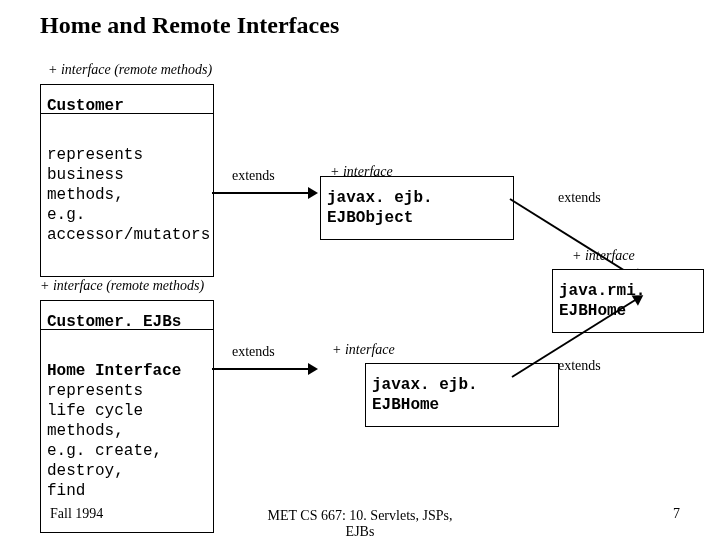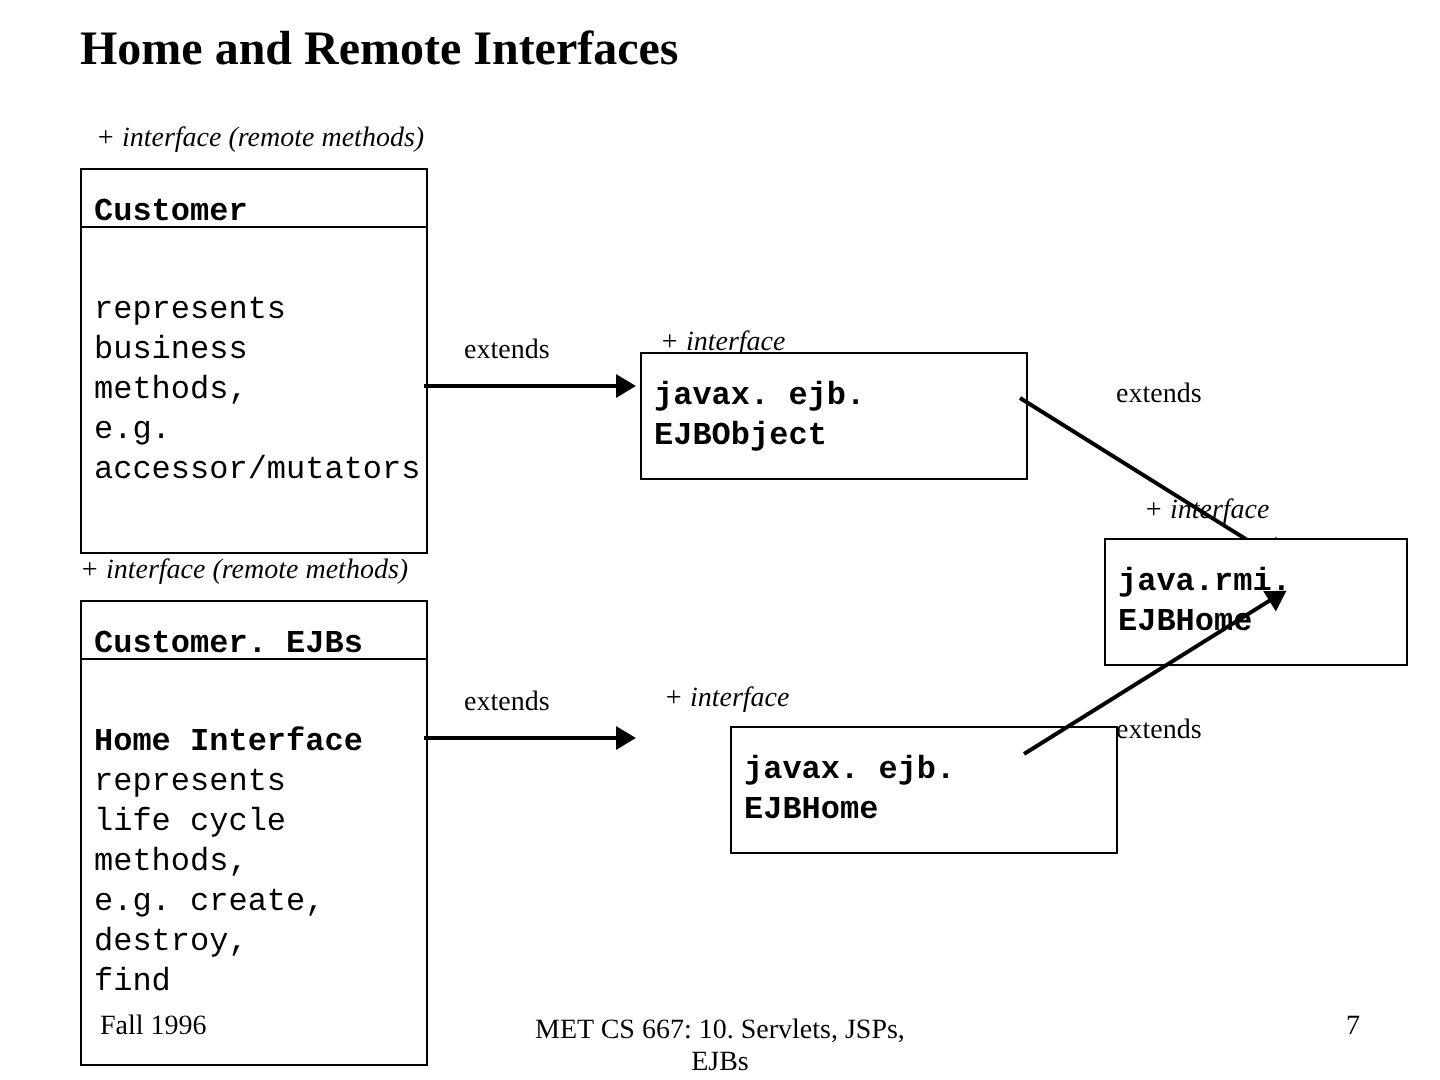--- a/index.html
+++ b/index.html
@@ -129,16 +129,16 @@
 <div class="arrow-right" style="left:308px; top:363px;"></div>
 
 <div class="stereo" style="left:332px; top:342px;">+ interface</div>
 <div class="box bold" style="left:322px; top:363px; width:180px;margin-left:43px;">javax. ejb. EJBHome</div>
 
 <div class="label" style="left:558px; top:358px;">extends</div>
 
 <div class="diag" style="left:512px; top:376px; width:150px; transform:rotate(-32deg);"></div>
 <div class="arrow-right" style="left:634px; top:292px; transform:rotate(-32deg);"></div>
 
-<div class="footer-left">Fall 1996</div>
+<div class="footer-left">Fall 1994</div>
 <div class="footer-center" style="white-space:pre-line;">MET CS 667: 10. Servlets, JSPs,
 EJBs</div>
 <div class="footer-right">7</div>
 
 </body></html>

